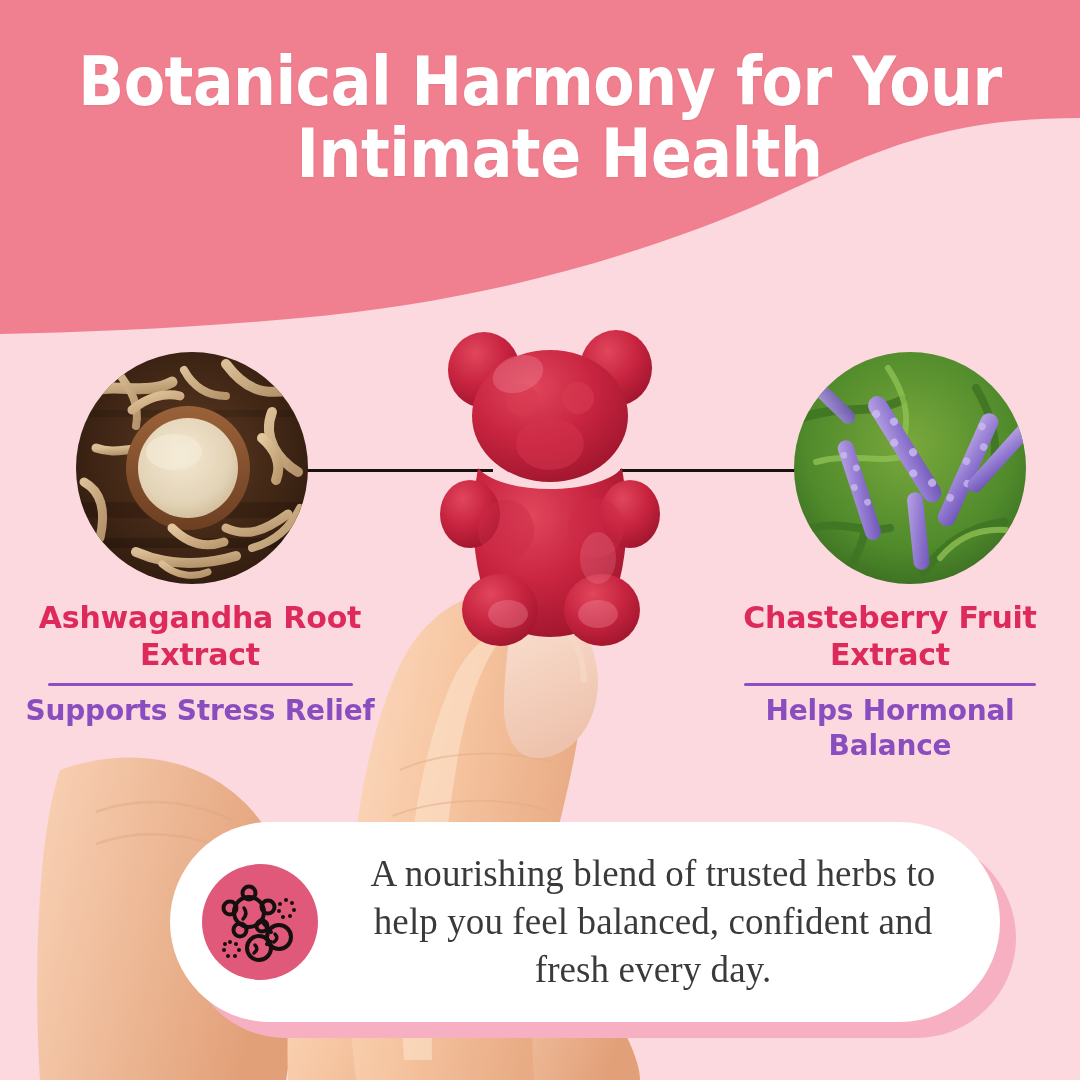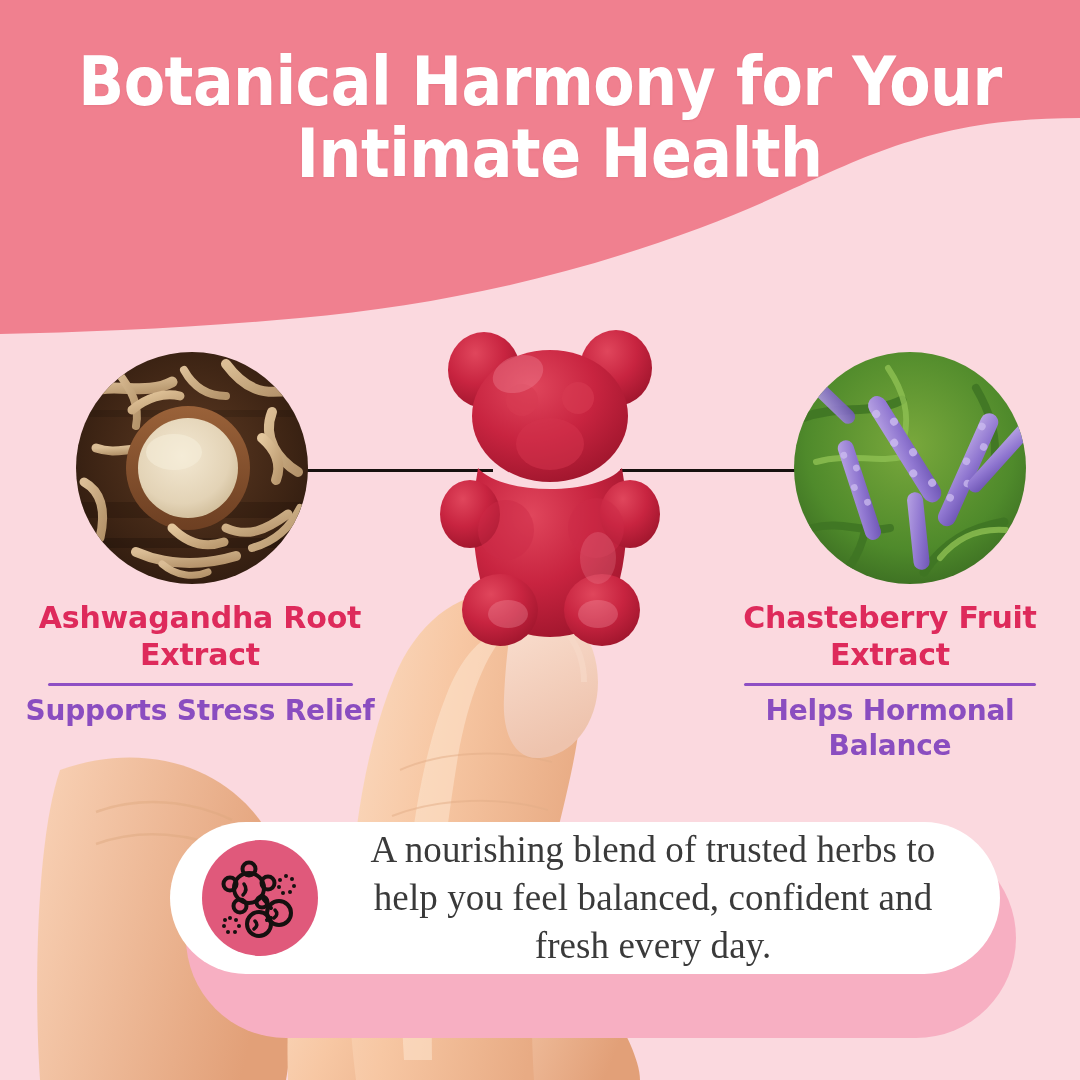--- a/index.html
+++ b/index.html
@@ -103,21 +103,21 @@
     position:absolute;
     left:186px; top:838px;
     width:830px; height:200px;
     background:#f7afc2;
     border-radius:100px;
     z-index:9;
   }
   .callout {
     position:absolute;
     left:170px; top:822px;
-    width:830px; height:152px;
+    width:830px; height:200px;
     background:#ffffff;
     border-radius:100px;
     z-index:10;
     display:flex;
     align-items:center;
     padding:0 34px 0 32px;
   }
   .callout-badge {
     flex:0 0 auto;
     width:116px; height:116px;

